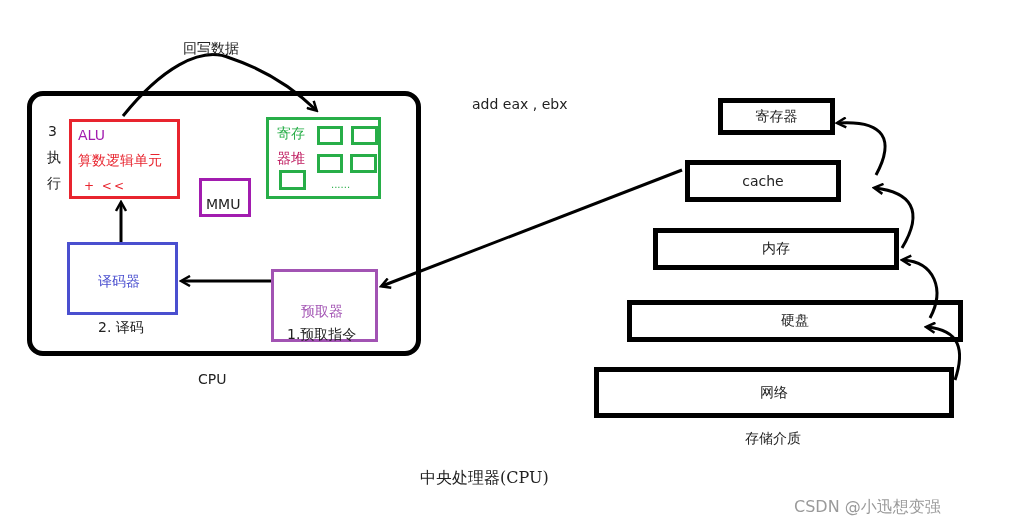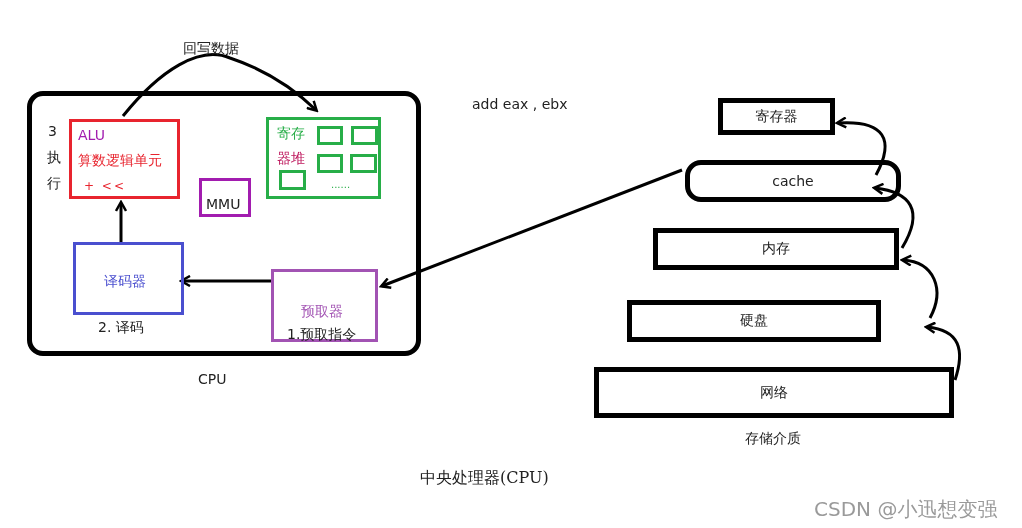--- a/index.html
+++ b/index.html
@@ -6,27 +6,27 @@
   body { width:1022px; height:528px; position:relative; overflow:hidden;
          font-family:"DejaVu Sans","Liberation Sans",sans-serif; color:#222; }
   .txt { position:absolute; white-space:nowrap; line-height:1; }
   svg.lines { position:absolute; left:0; top:0; width:1022px; height:528px; }
   .box { position:absolute; box-sizing:border-box; background:transparent; }
   .cpu-frame { left:27px; top:91px; width:394px; height:265px; border:5px solid #000; border-radius:16px; }
   .alu { left:69px; top:119px; width:111px; height:80px; border:3px solid #e8242e; }
   .regheap { left:266px; top:117px; width:115px; height:82px; border:3px solid #27ae48; }
   .mini { position:absolute; box-sizing:border-box; border:3px solid #27ae48; }
   .mmu { left:199px; top:178px; width:52px; height:39px; border:3px solid #a21caf; }
-  .decoder { left:67px; top:242px; width:111px; height:73px; border:3px solid #4a4fcf;margin-left:6px; }
+  .decoder { left:67px; top:242px; width:111px; height:73px; border:3px solid #4a4fcf; }
   .prefetch { left:271px; top:245px; width:107px; height:73px; border:3px solid #a253b3;margin-top:24px; }
   .tier { position:absolute; box-sizing:border-box; border:5px solid #000; display:flex; align-items:center; justify-content:center; font-size:14px; color:#222; }
   .t-reg { left:718px; top:98px; width:117px; height:37px; }
-  .t-cache { left:685px; top:160px; width:216px; height:42px;border-radius:16px; }
+  .t-cache { left:685px; top:160px; width:156px; height:42px; }
   .t-mem { left:653px; top:228px; width:246px; height:42px; }
-  .t-disk { left:627px; top:300px; width:254px; height:42px; }
+  .t-disk { left:627px; top:300px; width:336px; height:42px; }
   .t-net { left:594px; top:367px; width:360px; height:51px; }
 </style>
 </head>
 <body>
 
 <svg class="lines" viewBox="0 0 1022 528">
   <defs>
     <marker id="ah" markerWidth="12" markerHeight="12" refX="9" refY="6" orient="auto" markerUnits="userSpaceOnUse">
       <path d="M1,1 L10,6 L1,11" fill="none" stroke="#000" stroke-width="2.5"></path>
     </marker>
@@ -101,13 +101,13 @@
 <div class="tier t-disk">
     <span>硬盘</span>
   </div>
 <div class="tier t-net">
     <span>网络</span>
   </div>
 
 <div class="txt" style="left:745px;top:431px;font-size:14px;">存储介质</div>
 
 <div class="txt" style="left:420px;top:462px;font-size:16px;font-family:'DejaVu Serif','Liberation Serif',serif;margin-top:8px;">中央处理器(CPU)</div>
-<div class="txt" style="left:814px;top:499px;font-size:20px;color:#9a9a9a;">CSDN @小迅想变强</div>
+<div class="txt" style="left:794px;top:499px;font-size:16px;color:#9a9a9a;">CSDN @小迅想变强</div>
 
 </body></html>

